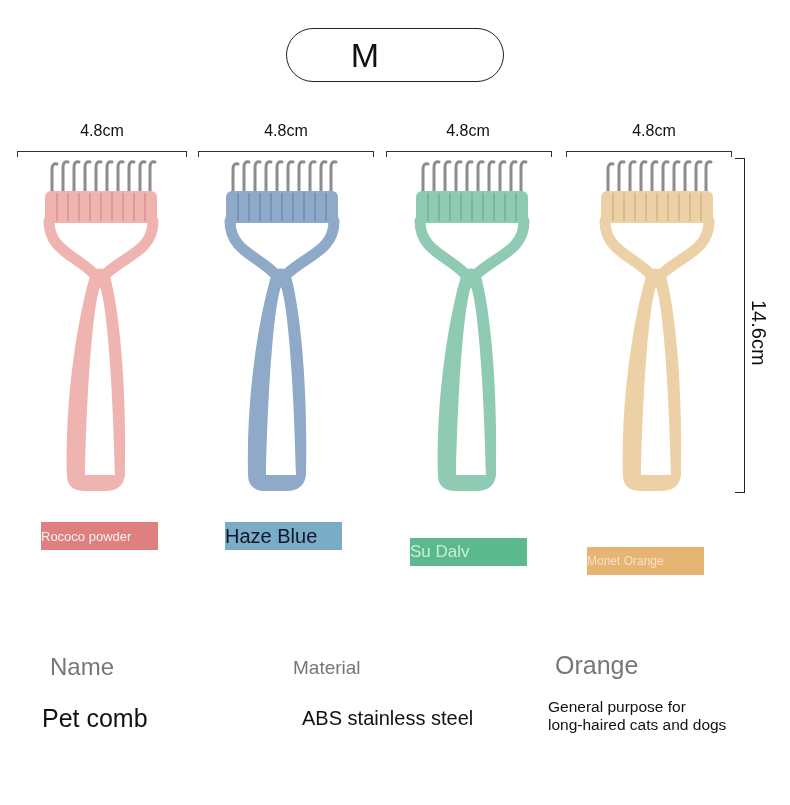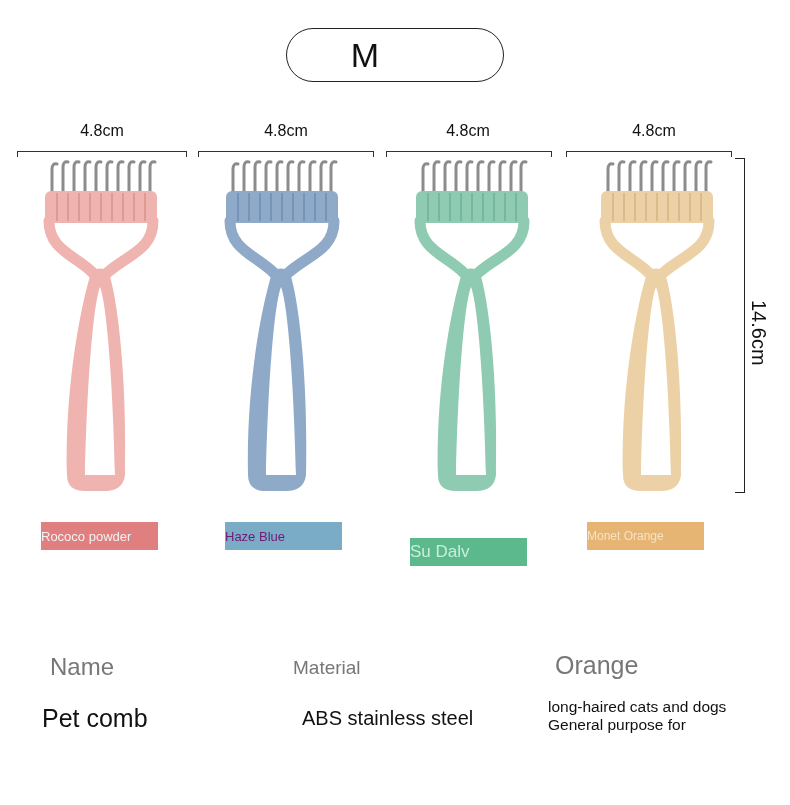--- a/index.html
+++ b/index.html
@@ -168,33 +168,33 @@
       <line x1="99" y1="38" x2="99" y2="66"></line>
       <line x1="110" y1="38" x2="110" y2="66"></line>
     </g>
   <path d="M14 66 C14 95, 40 100, 58 118 M118 66 C118 95, 92 100, 72 118" stroke="#ecd1a7" stroke-width="11" fill="none" stroke-linecap="round"></path>
   <path d="M56 118 C60 112, 70 112, 74 118 C84 150, 92 230, 90 320 Q88 336, 70 336 L50 336 Q32 336, 32 320 C30 230, 46 150, 56 118 Z M65 132 C58 150, 52 230, 50 320 L80 320 C78 230, 72 150, 65 132 Z" fill="#ecd1a7" fill-rule="evenodd"></path>
 </svg>
 
 <div class="color-badge" style="left:41px;background:#e07f7f;">
   <span>Rococo powder</span>
 </div>
-<div class="color-badge" style="left:225px;background:#7aacc7;font-size:13px;color:#701a75;">
+<div class="color-badge" style="left:225px;background:#7aacc7;font-size:20px;color:#0f172a;">
   <span>Haze Blue</span>
 </div>
 <div class="color-badge" style="left:410px;background:#5cb88d;font-size:17px;color:#c9efd9;margin-top:16px;">
   <span>Su Dalv</span>
 </div>
-<div class="color-badge" style="left:587px;background:#e6b574;font-size:12px;color:#f5e2c4;">
+<div class="color-badge" style="left:587px;background:#e6b574;font-size:12px;color:#f5e2c4;margin-top:25px;">
   <span>Monet Orange</span>
 </div>
 
 <div class="spec-heading" style="left:50px;top:653px;font-size:24px;">Name</div>
 <div class="spec-value" style="left:42px;top:704px;font-size:25px;">Pet comb</div>
 
 <div class="spec-heading" style="left:293px;top:657px;font-size:19px;">Material</div>
 <div class="spec-value" style="left:302px;top:707px;font-size:20px;">ABS stainless steel</div>
 
 <div class="spec-heading" style="left:555px;top:651px;font-size:25px;">Orange</div>
 <div class="spec-value" style="left:548px;top:698px;font-size:15.5px;line-height:18px;">
+  <div>General purpose for</div>
   <div>long-haired cats and dogs</div>
-  <div>General purpose for</div>
 </div>
 
 </body></html>

